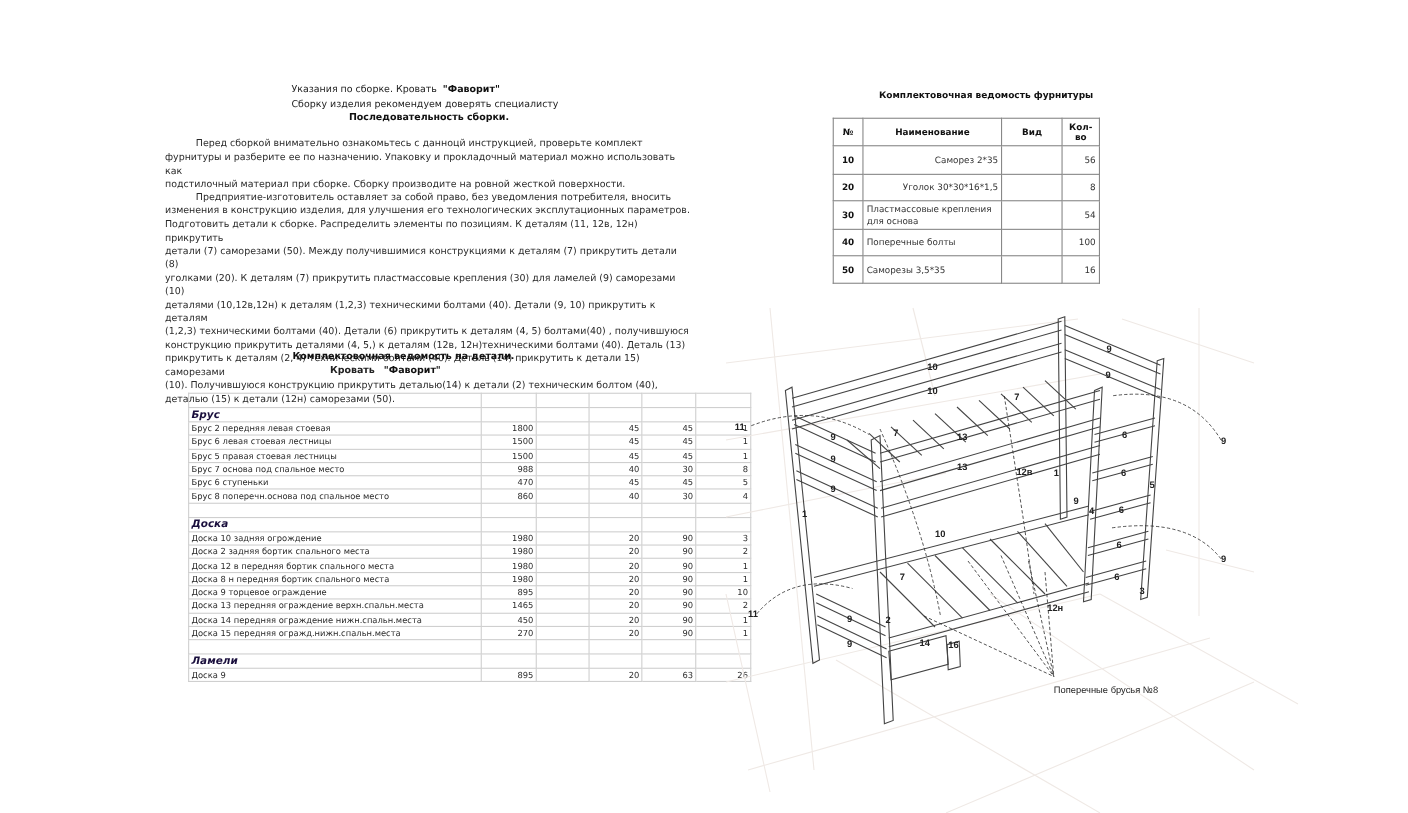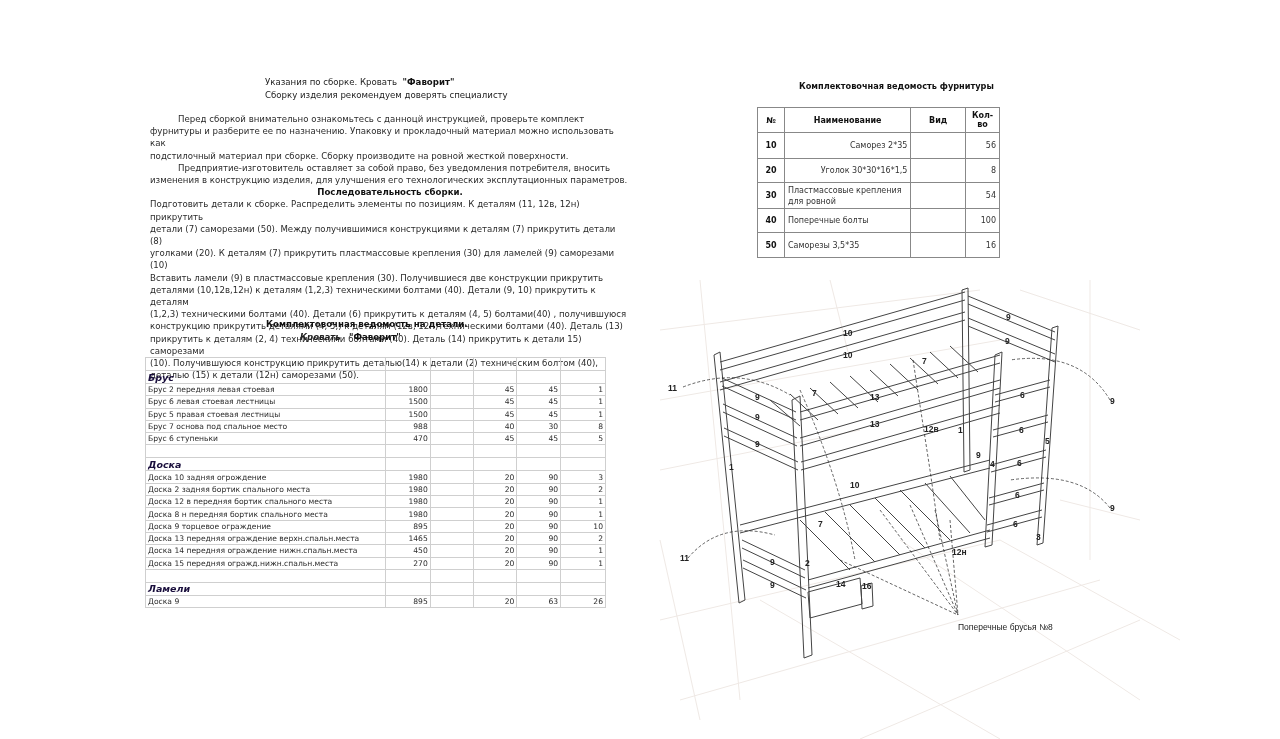--- a/index.html
+++ b/index.html
@@ -31,50 +31,49 @@
 </head>
 <body>
 
 <div class="abs" style="left:150px; top:76px; width:480px;">
   <div class="title-line" style="padding-left:115px;">
     <span>Указания по сборке. Кровать</span>&nbsp;
     <span class="bold">"Фаворит"</span>
   </div>
   <div class="title-line" style="padding-left:115px;">Сборку изделия рекомендуем доверять специалисту</div>
 
+  <div class="txt bold" style="text-align:center;">Последовательность сборки.</div>
+
   <div class="txt" style="margin-top:12px;">
     <div class="indent">Перед сборкой внимательно ознакомьтесь с данноцй инструкцией, проверьте комплект</div>
     <div>фурнитуры и разберите ее по назначению. Упаковку и прокладочный материал можно использовать как</div>
     <div>подстилочный материал при сборке. Сборку производите на ровной жесткой поверхности.</div>
     <div class="indent">Предприятие-изготовитель оставляет за собой право, без уведомления потребителя, вносить</div>
     <div>изменения в конструкцию изделия, для улучшения его технологических эксплутационных параметров.</div>
   </div>
-
-  <div class="txt bold" style="text-align:center;">Последовательность сборки.</div>
   <div class="txt">
     <div>Подготовить детали к сборке. Распределить элементы по позициям. К деталям (11, 12в, 12н) прикрутить</div>
     <div>детали (7) саморезами (50). Между получившимися конструкциями к деталям (7) прикрутить детали (8)</div>
     <div>уголками (20). К деталям (7) прикрутить пластмассовые крепления (30) для ламелей (9) саморезами (10)</div>
-    <div>Вставить ламели (9) в пластмассовые крепления (30). Получившиеся две конструкции прикрутить</div>
     <div>деталями (10,12в,12н) к деталям (1,2,3) техническими болтами (40). Детали (9, 10) прикрутить к деталям</div>
     <div>(1,2,3) техническими болтами (40). Детали (6) прикрутить к деталям (4, 5)   болтами(40) , получившуюся</div>
     <div>конструкцию прикрутить деталями (4, 5,) к деталям (12в, 12н)техническими болтами (40). Деталь (13)</div>
     <div>прикрутить к деталям (2, 4) техническими болтами (40). Деталь (14) прикрутить к детали 15) саморезами</div>
     <div>(10). Получившуюся конструкцию прикрутить деталью(14)  к детали (2) техническим болтом (40),</div>
     <div>деталью (15) к детали (12н) саморезами (50).</div>
   </div>
 </div>
 
 <div class="abs bold" style="left:266px; top:319px; font-size:8.6px;">Комплектовочная ведомость на детали.</div>
 <div class="abs" style="left:300px; top:332px; font-size:8.6px;">
-  <span style="font-weight:bold;font-style:italic;">Кровать</span>&nbsp;&nbsp;
+  <span style="font-weight:bold;">Кровать</span>&nbsp;&nbsp;
   <span class="bold">"Фаворит"</span>
 </div>
 
-<table class="parts abs" style="left:145px; top:357px; width:461px;">
+<table class="parts abs" style="left:171px; top:357px; width:512px;">
   <colgroup>
       <col style="width:240px">
       <col style="width:45px">
       <col style="width:43px">
       <col style="width:44px">
       <col style="width:44px">
       <col style="width:45px">
     </colgroup>
   <tbody>
       <tr class="blank">
@@ -127,20 +126,28 @@
         <td class="num">30</td>
         <td class="num">8</td>
       </tr>
       <tr>
         <td>Брус 6 ступеньки</td>
         <td class="num">470</td>
         <td></td>
         <td class="num">45</td>
         <td class="num">45</td>
         <td class="num">5</td>
+      </tr>
+      <tr>
+        <td>Брус 8 поперечн.основа под спальное место</td>
+        <td class="num">860</td>
+        <td></td>
+        <td class="num">40</td>
+        <td class="num">30</td>
+        <td class="num">4</td>
       </tr>
       <tr class="blank">
         <td></td>
         <td></td>
         <td></td>
         <td></td>
         <td></td>
         <td></td>
       </tr>
       <tr class="section">
@@ -270,21 +277,21 @@
   <tr style="height:24px;">
     <td class="b">20</td>
     <td class="c">Уголок 30*30*16*1,5</td>
     <td></td>
     <td class="c">8</td>
   </tr>
   <tr style="height:26px;">
     <td class="b">30</td>
     <td style="line-height:11px;">
       <span>Пластмассовые крепления</span><br>
-      <span>для ровной</span>
+      <span>для основа</span>
     </td>
     <td></td>
     <td class="c">54</td>
   </tr>
   <tr style="height:24px;">
     <td class="b">40</td>
     <td>Поперечные болты</td>
     <td></td>
     <td class="c">100</td>
   </tr>

